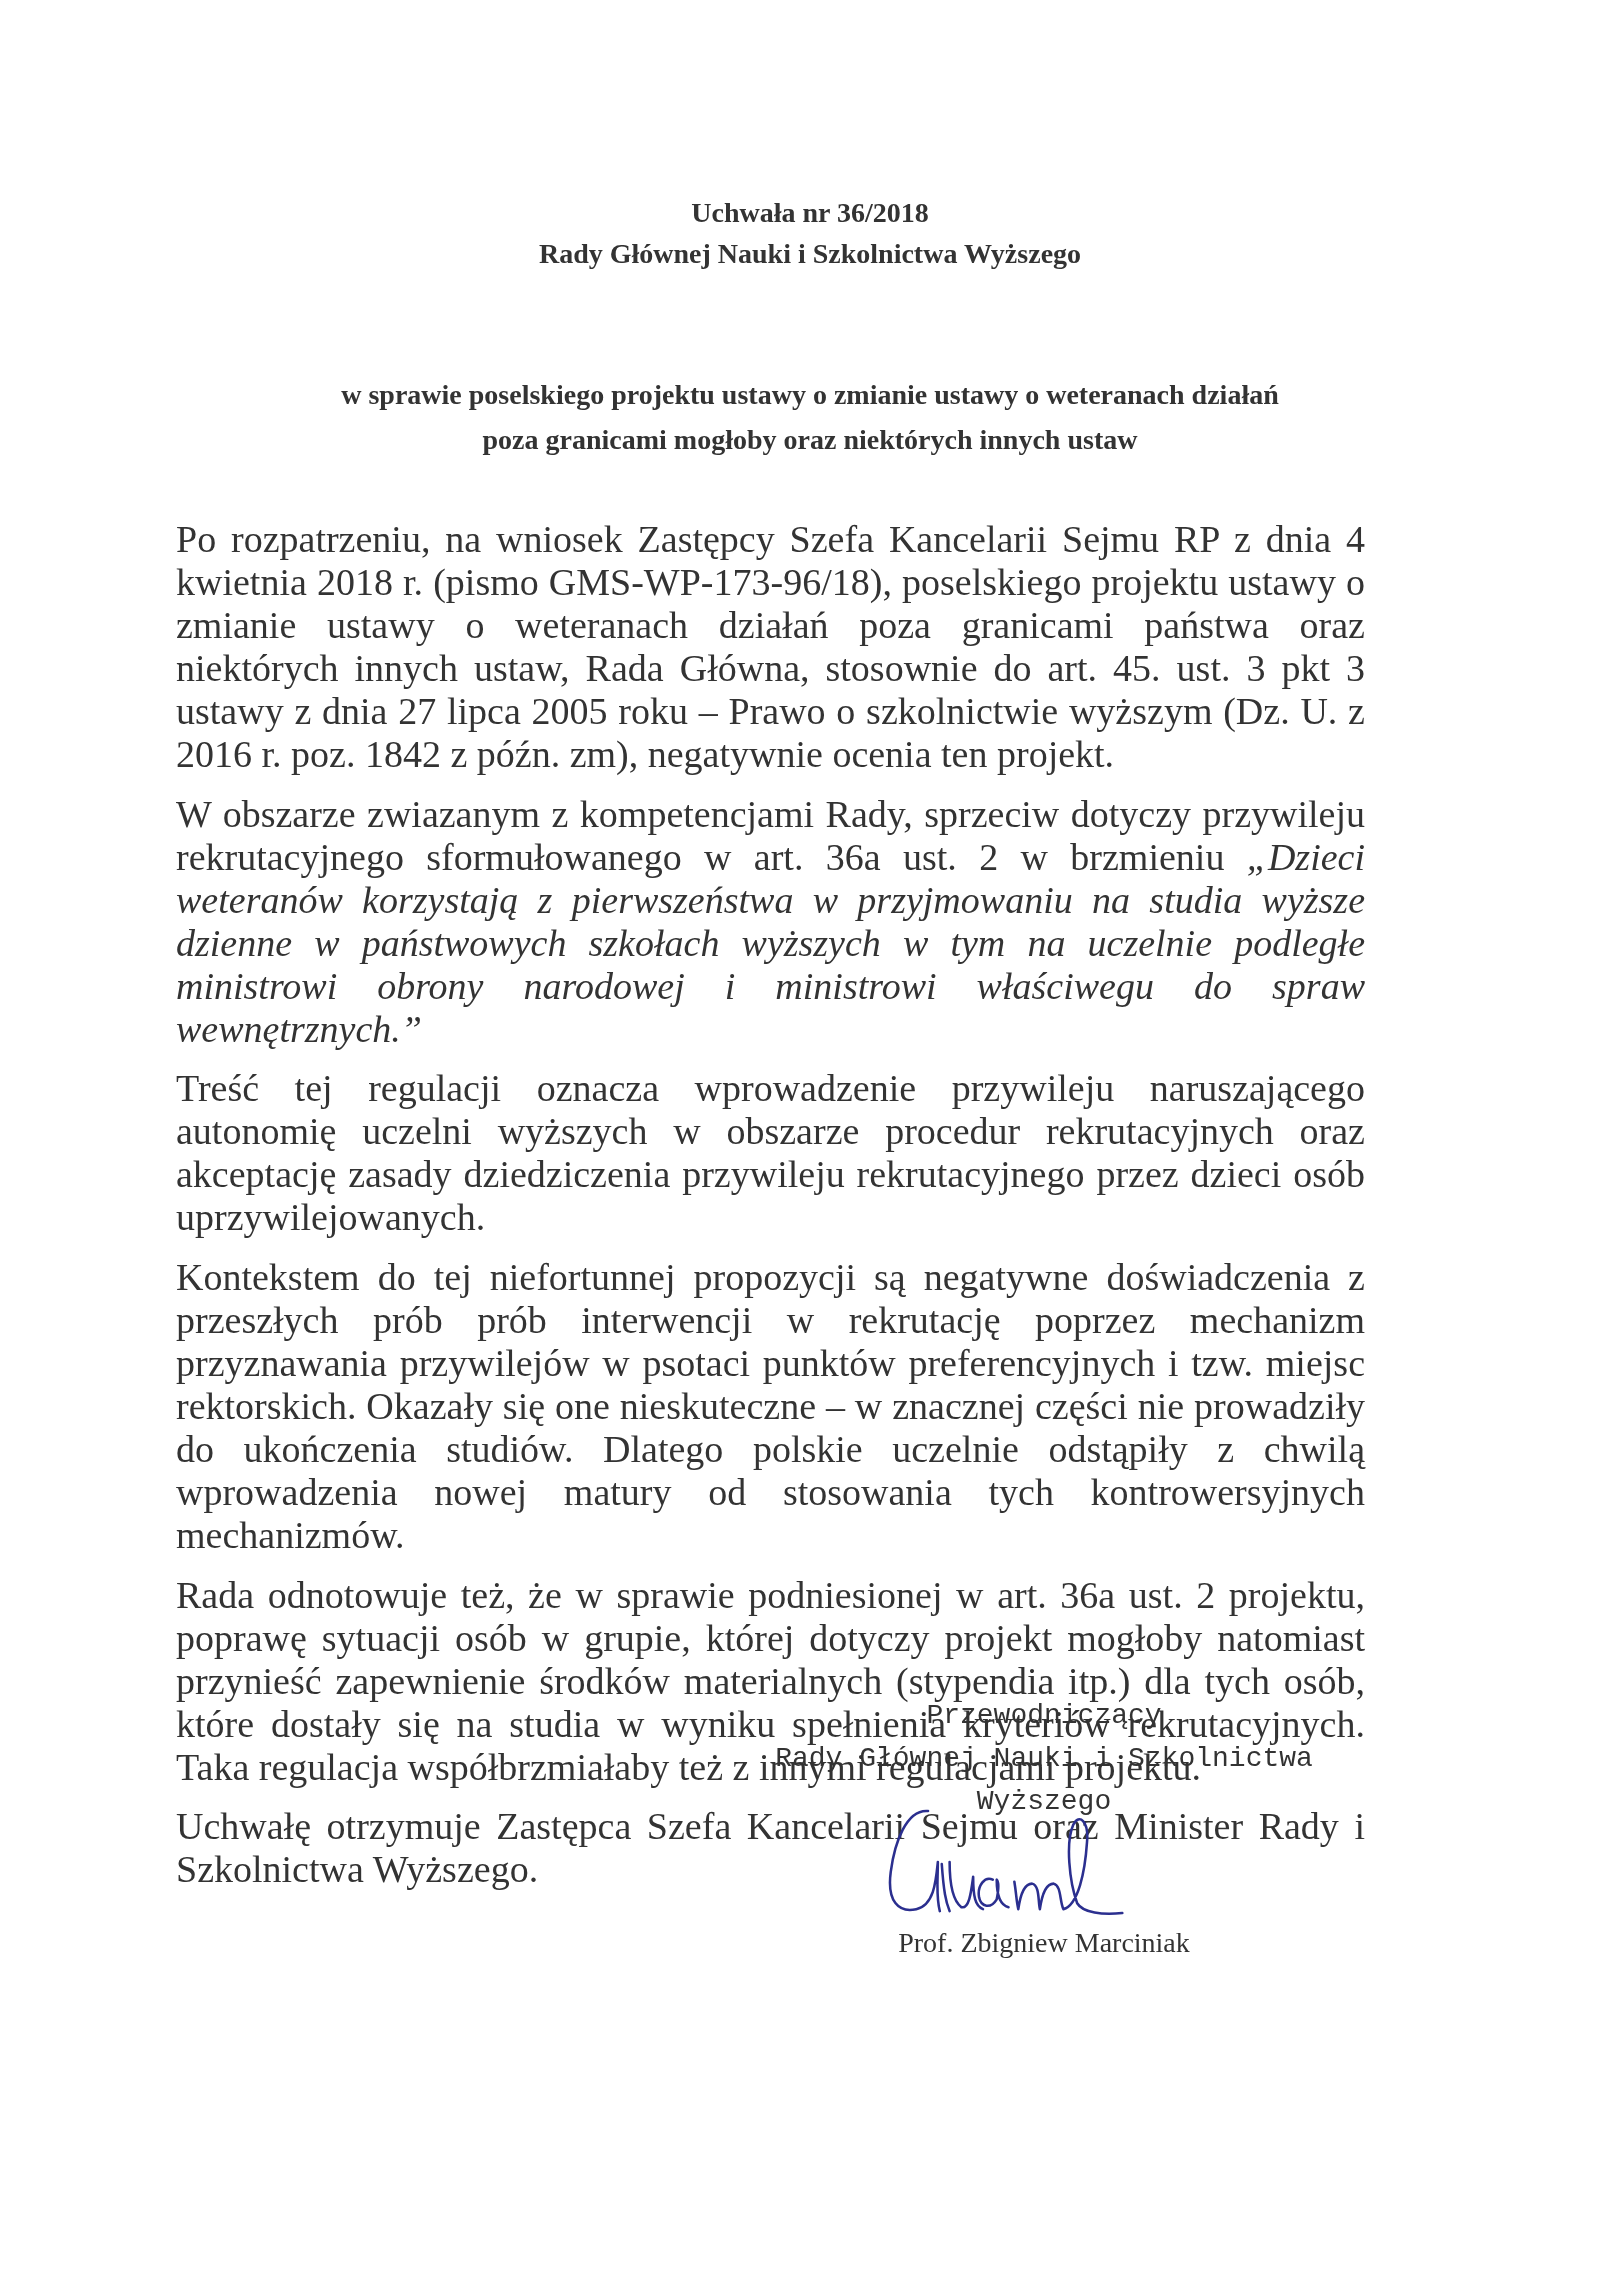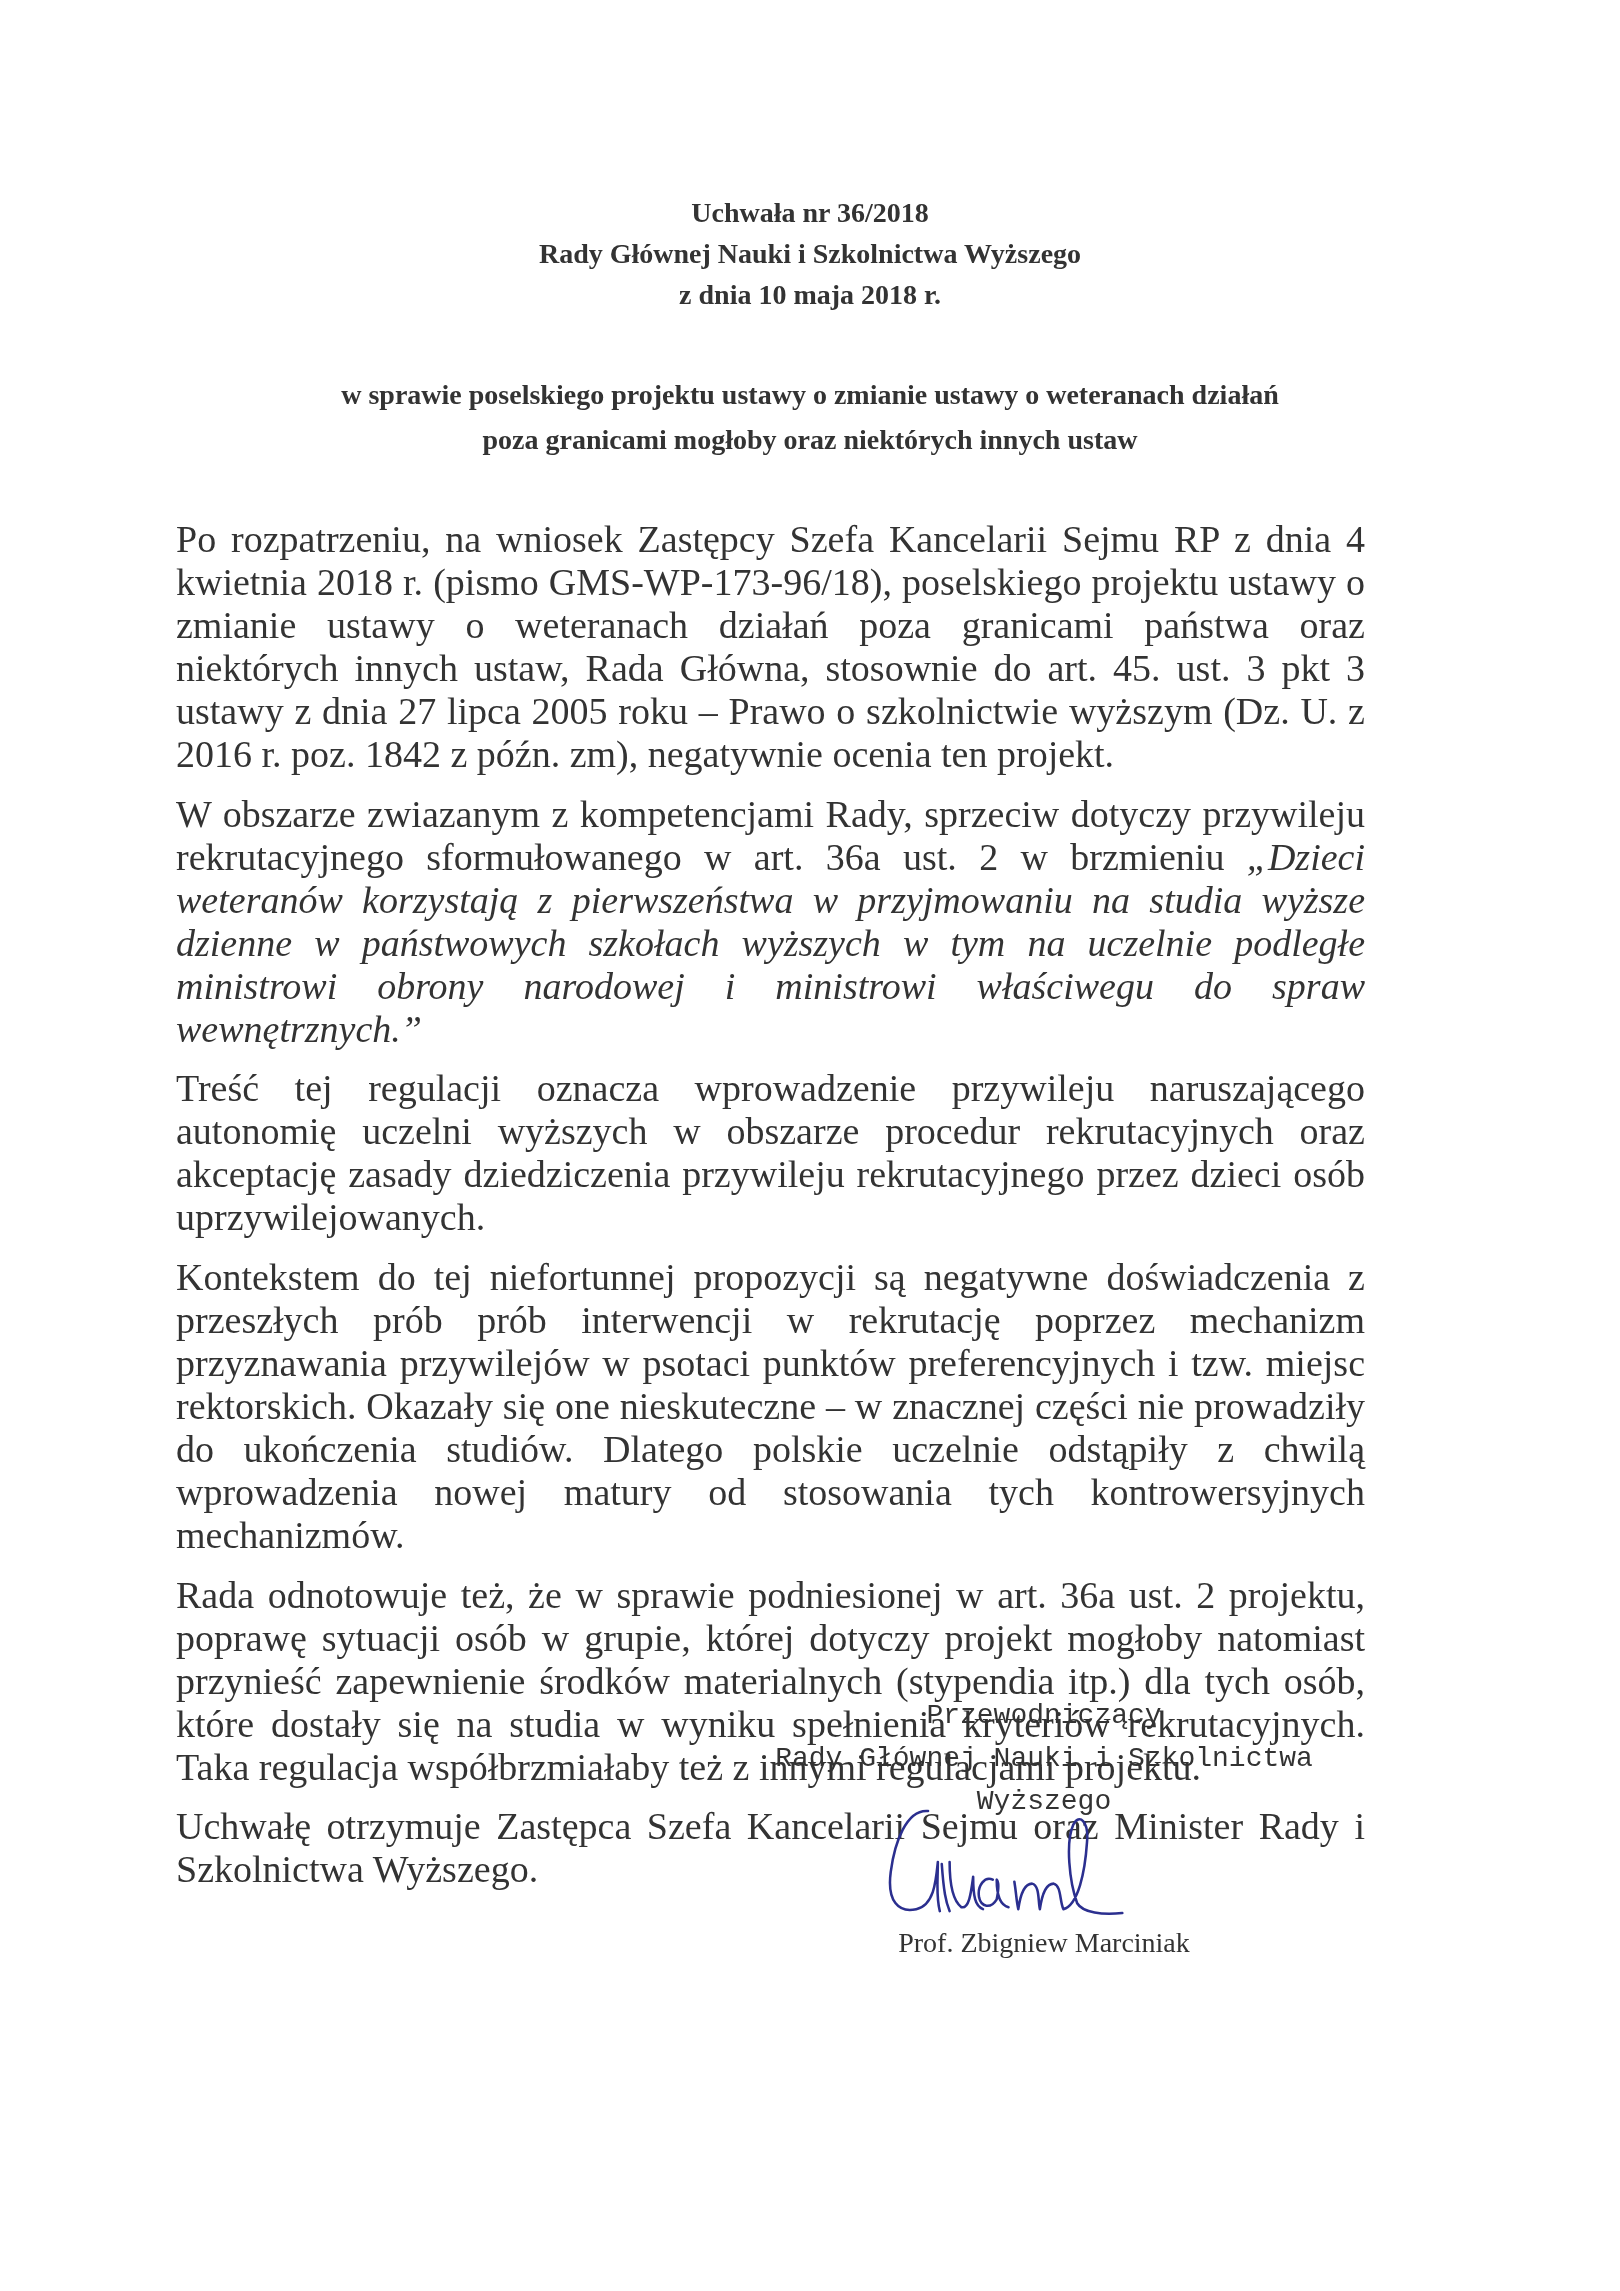--- a/index.html
+++ b/index.html
@@ -19,21 +19,20 @@
   .signer { position: absolute; left: 755px; width: 578px; top: 1923px; text-align: center; font-size: 28px; line-height: 39px; color: #333; }
 </style>
 </head>
 <body>
 
 <div class="page">
 
   <div class="header">
     <div class="t">Uchwała nr 36/2018</div>
     <div class="t">Rady Głównej Nauki i Szkolnictwa Wyższego</div>
-    <div class="t">z dnia 10 maja 2018 r.</div>
   </div>
 
   <div class="subject">
     <div class="t">w sprawie poselskiego projektu ustawy o zmianie ustawy o weteranach działań</div>
     <div class="t">poza granicami mogłoby oraz niektórych innych ustaw</div>
   </div>
 
   <div class="body">
     <p class="para">Po rozpatrzeniu, na wniosek Zastępcy Szefa Kancelarii Sejmu RP z dnia 4 kwietnia 2018 r. (pismo GMS-WP-173-96/18), poselskiego projektu ustawy o zmianie ustawy o weteranach działań poza granicami państwa oraz niektórych innych ustaw, Rada Główna, stosownie do art. 45. ust. 3 pkt 3 ustawy z dnia 27 lipca 2005 roku – Prawo o szkolnictwie wyższym (Dz. U. z 2016 r.  poz. 1842 z późn. zm), negatywnie ocenia ten projekt.</p>
     <p class="para"><span>W obszarze zwiazanym z kompetencjami Rady, sprzeciw dotyczy przywileju rekrutacyjnego sformułowanego w art. 36a ust. 2 w brzmieniu </span><span class="it">„Dzieci weteranów korzystają z pierwszeństwa w przyjmowaniu na studia wyższe dzienne w państwowych szkołach wyższych w tym na uczelnie podległe ministrowi obrony narodowej i ministrowi właściwegu do spraw wewnętrznych.”</span></p>

